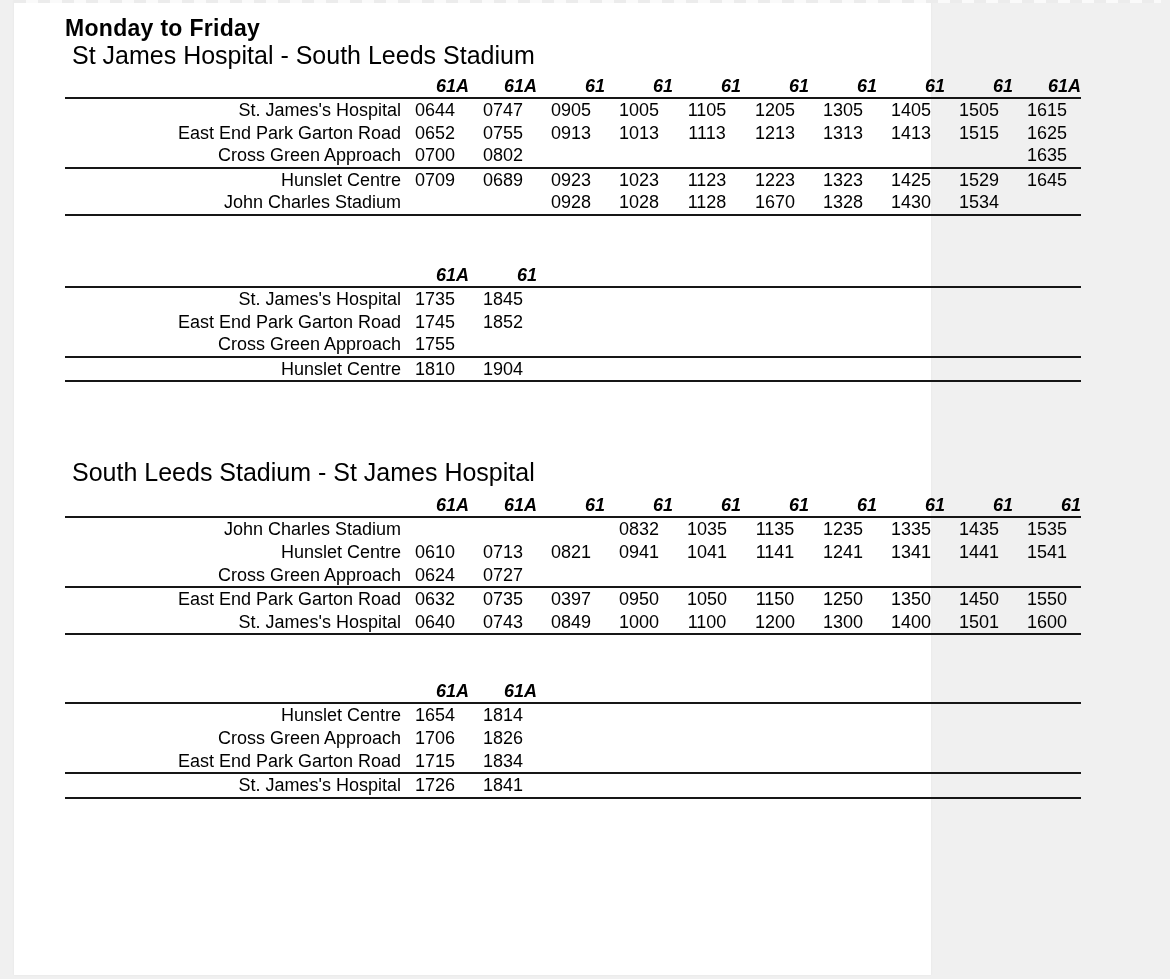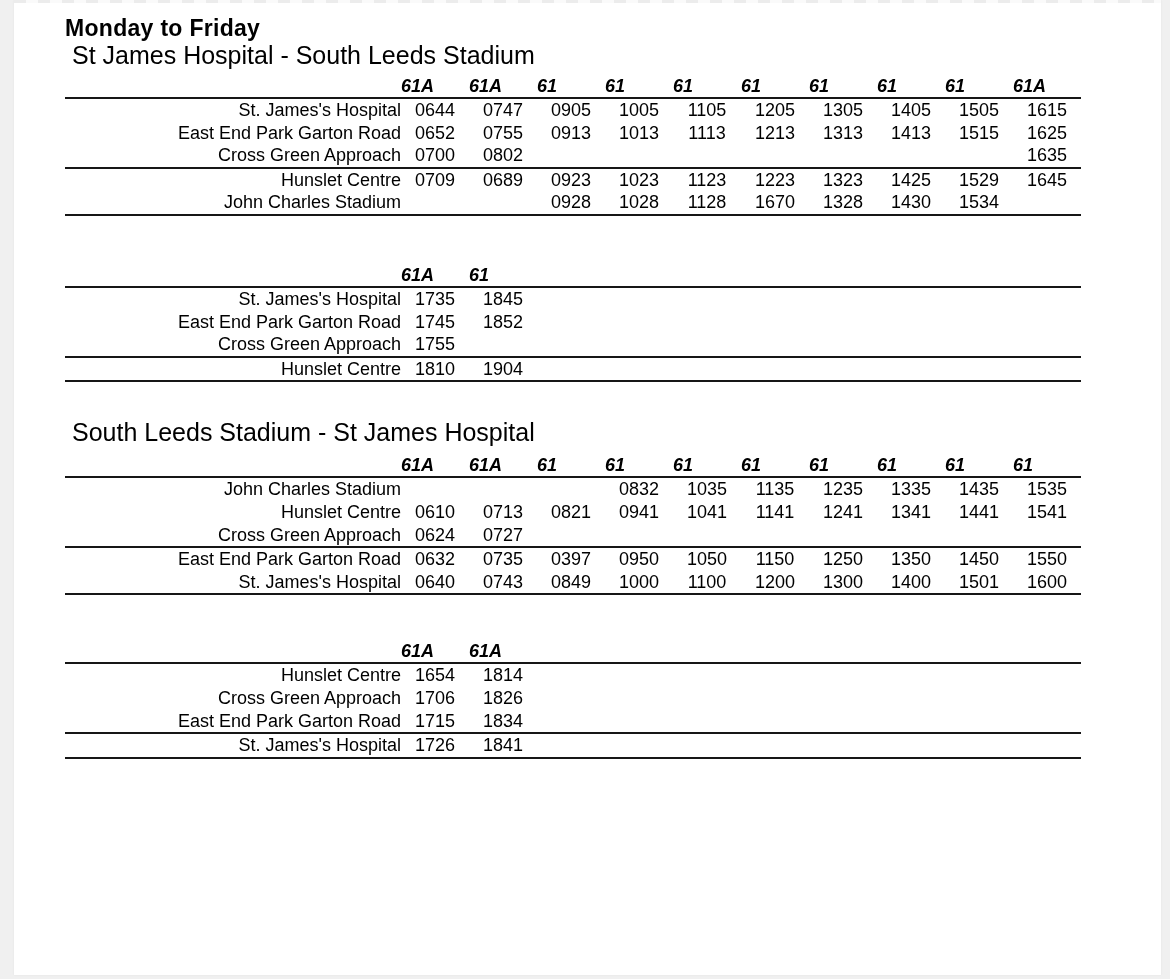--- a/index.html
+++ b/index.html
@@ -12,62 +12,62 @@
     position: relative;
   }
   .page-edge-top {
     position: absolute; left: 14px; top: 0; width: 1147px; height: 3px;
     background: repeating-linear-gradient(90deg, #ececec 0 12px, #fafafa 12px 24px);
     z-index: 2;
   }
   .page {
     position: absolute;
     left: 14px; top: 0;
-    width: 1147px; height: 975px;
+    width: 917px; height: 975px;
     background: #ffffff;
     box-shadow: 0 0 2px rgba(0,0,0,0.06);
   }
   .content {
     padding: 15px 0 0 51px;
   }
   .day-heading {
     font-size: 23px;
     font-weight: bold;
     line-height: 26px;
     letter-spacing: 0.3px;
   }
   .section-title {
     font-size: 25px;
     font-weight: 400;
     line-height: 28px;
     padding-left: 7px;
   }
   .section-title.first { margin-top: 0; }
-  .section-title.second { margin-top: 36px; }
+  .section-title.second { margin-top: 76px; }
 
   table.timetable {
     border-collapse: collapse;
     table-layout: fixed;
     width: 1016px;
   }
   table.timetable.t-first   { margin-top: 8px; }
   table.timetable.t-cont    { margin-top: 50px; }
   table.timetable.t-first2  { margin-top: 10px; }
   table.timetable.t-cont2   { margin-top: 47px; }
 
   col.c-stop { width: 336px; }
   col.c-time { width: 68px; }
 
   table.timetable th {
     height: 20px;
     vertical-align: bottom;
     font-size: 18px;
     font-weight: bold;
     font-style: italic;
-    text-align: left;
+    text-align: right;
     padding: 0 0 2px 0;
     border-bottom: 2.5px solid #161616;
     line-height: 18px;
   }
   table.timetable td {
     height: 22.6px;
     font-size: 18px;
     line-height: 22.6px;
     padding: 0;
     white-space: nowrap;

